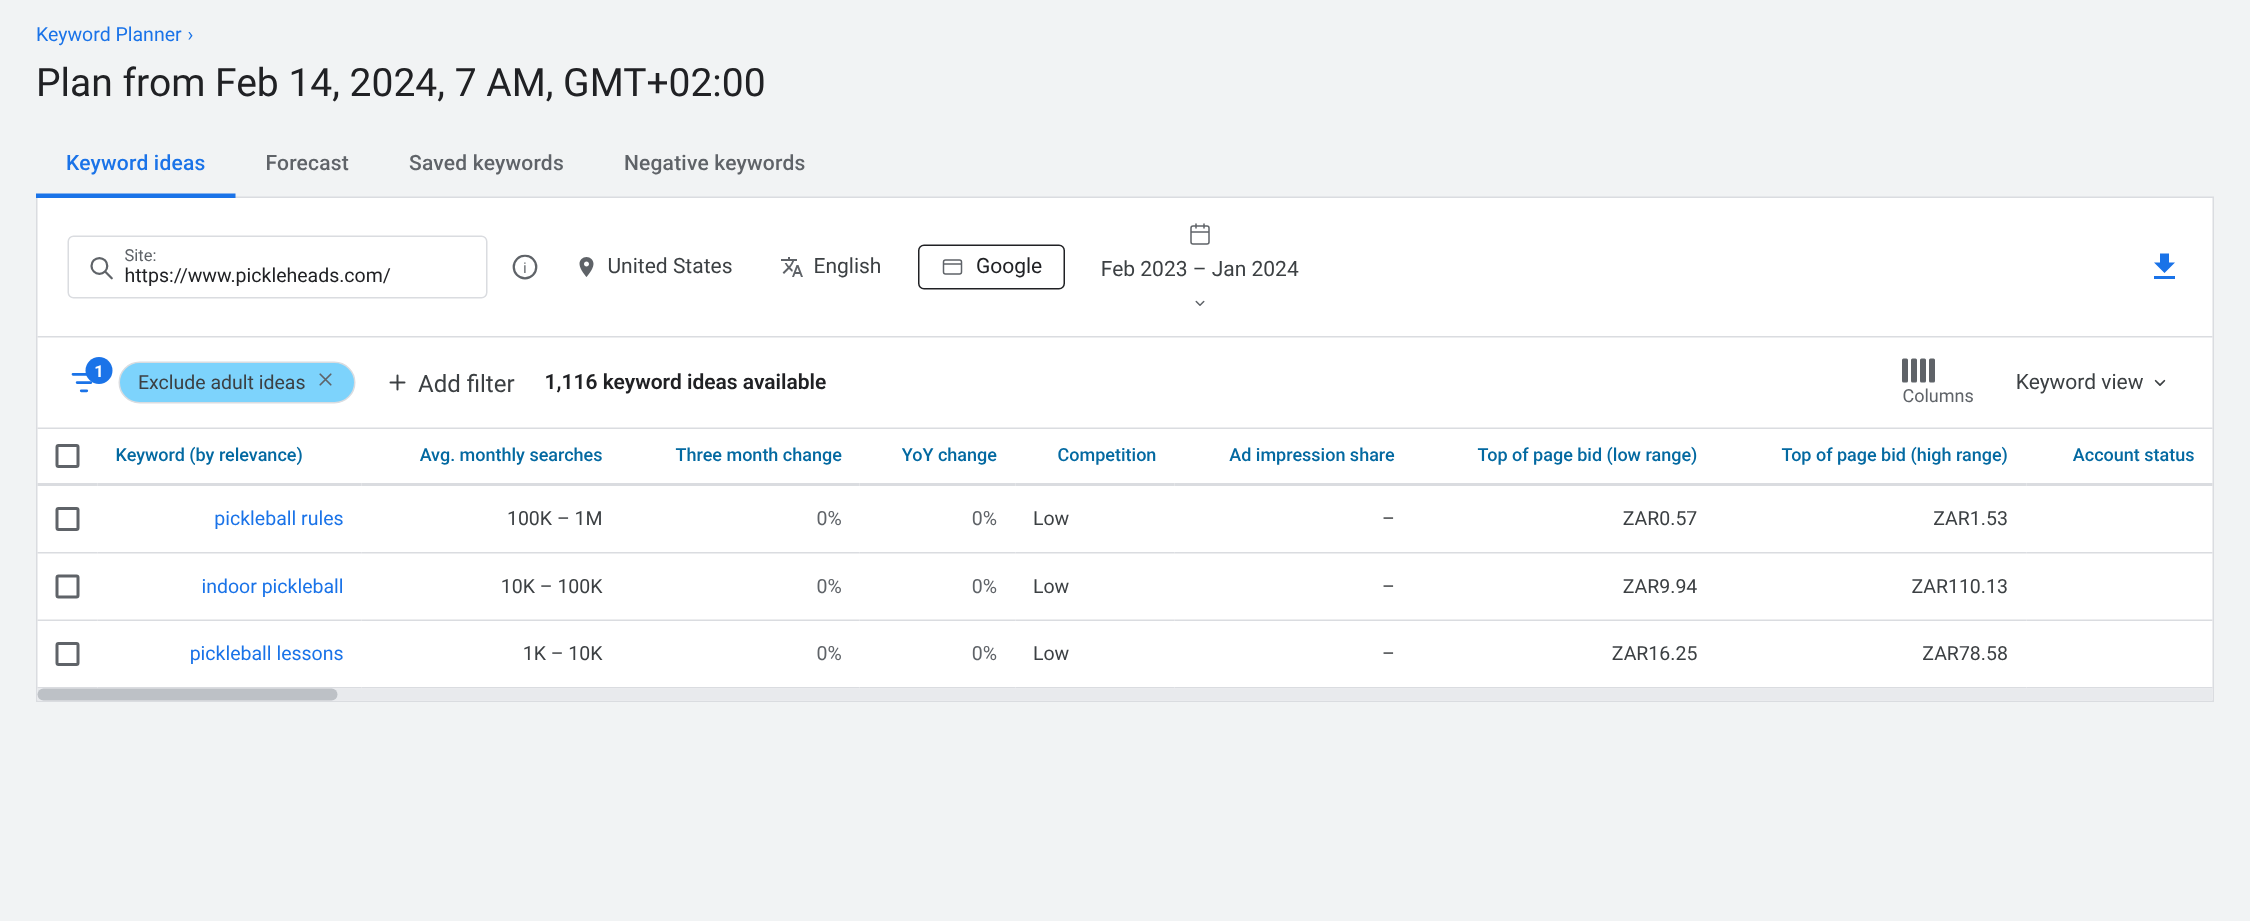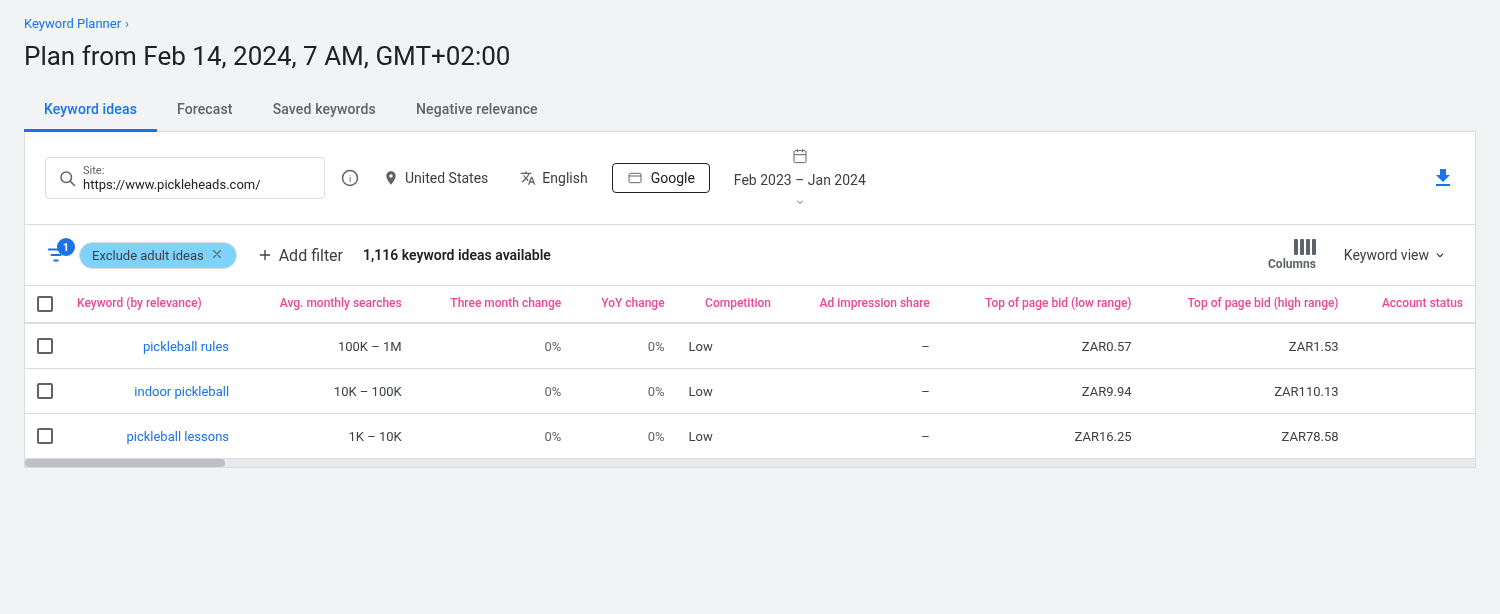--- a/index.html
+++ b/index.html
@@ -188,26 +188,25 @@
     }
     .keyword-count {
       font-size: 14px;
       font-weight: 600;
       color: #202124;
     }
     .columns-btn {
       margin-left: auto;
       display: flex;
       flex-direction: column;
-      align-items: flex-end;
+      align-items: flex-start;
       gap: 2px;
       cursor: pointer;
       padding: 4px 8px;
       border-radius: 4px;
-      font-weight: bold;
     }
     .columns-label { font-size: 12px; color: #5f6368; }
     .keyword-view-btn {
       display: flex;
       align-items: center;
       gap: 4px;
       font-size: 14px;
       color: #3c4043;
       cursor: pointer;
       padding: 4px 8px;
@@ -220,21 +219,21 @@
       font-size: 13px;
     }
     thead tr {
       border-bottom: 2px solid #dadce0;
     }
     thead th {
       padding: 10px 12px;
       text-align: right;
       font-weight: 500;
       font-size: 12px;
-      color: #ec4899;
+      color: #0369a1;
       white-space: normal;
       line-height: 1.3;
       vertical-align: bottom;
     }
     thead th:first-child {
       text-align: left;
       width: 40px;
     }
     thead th:nth-child(2) {
       text-align: left;
@@ -300,21 +299,21 @@
     <span>Keyword Planner</span>
     <span>›</span>
   </div>
 
   <h1 class="page-title">Plan from Feb 14, 2024, 7 AM, GMT+02:00</h1>
 
   <div class="tabs">
     <div class="tab active">Keyword ideas</div>
     <div class="tab">Forecast</div>
     <div class="tab">Saved keywords</div>
-    <div class="tab">Negative relevance</div>
+    <div class="tab">Negative keywords</div>
   </div>
 
   <div class="main-content">
 
     <div class="filter-bar">
 
       <div class="search-box">
         <span class="search-icon-wrap">
           <svg width="18" height="18" viewBox="0 0 24 24" fill="none">
             <circle cx="11" cy="11" r="7" stroke="#5f6368" stroke-width="2"></circle>

